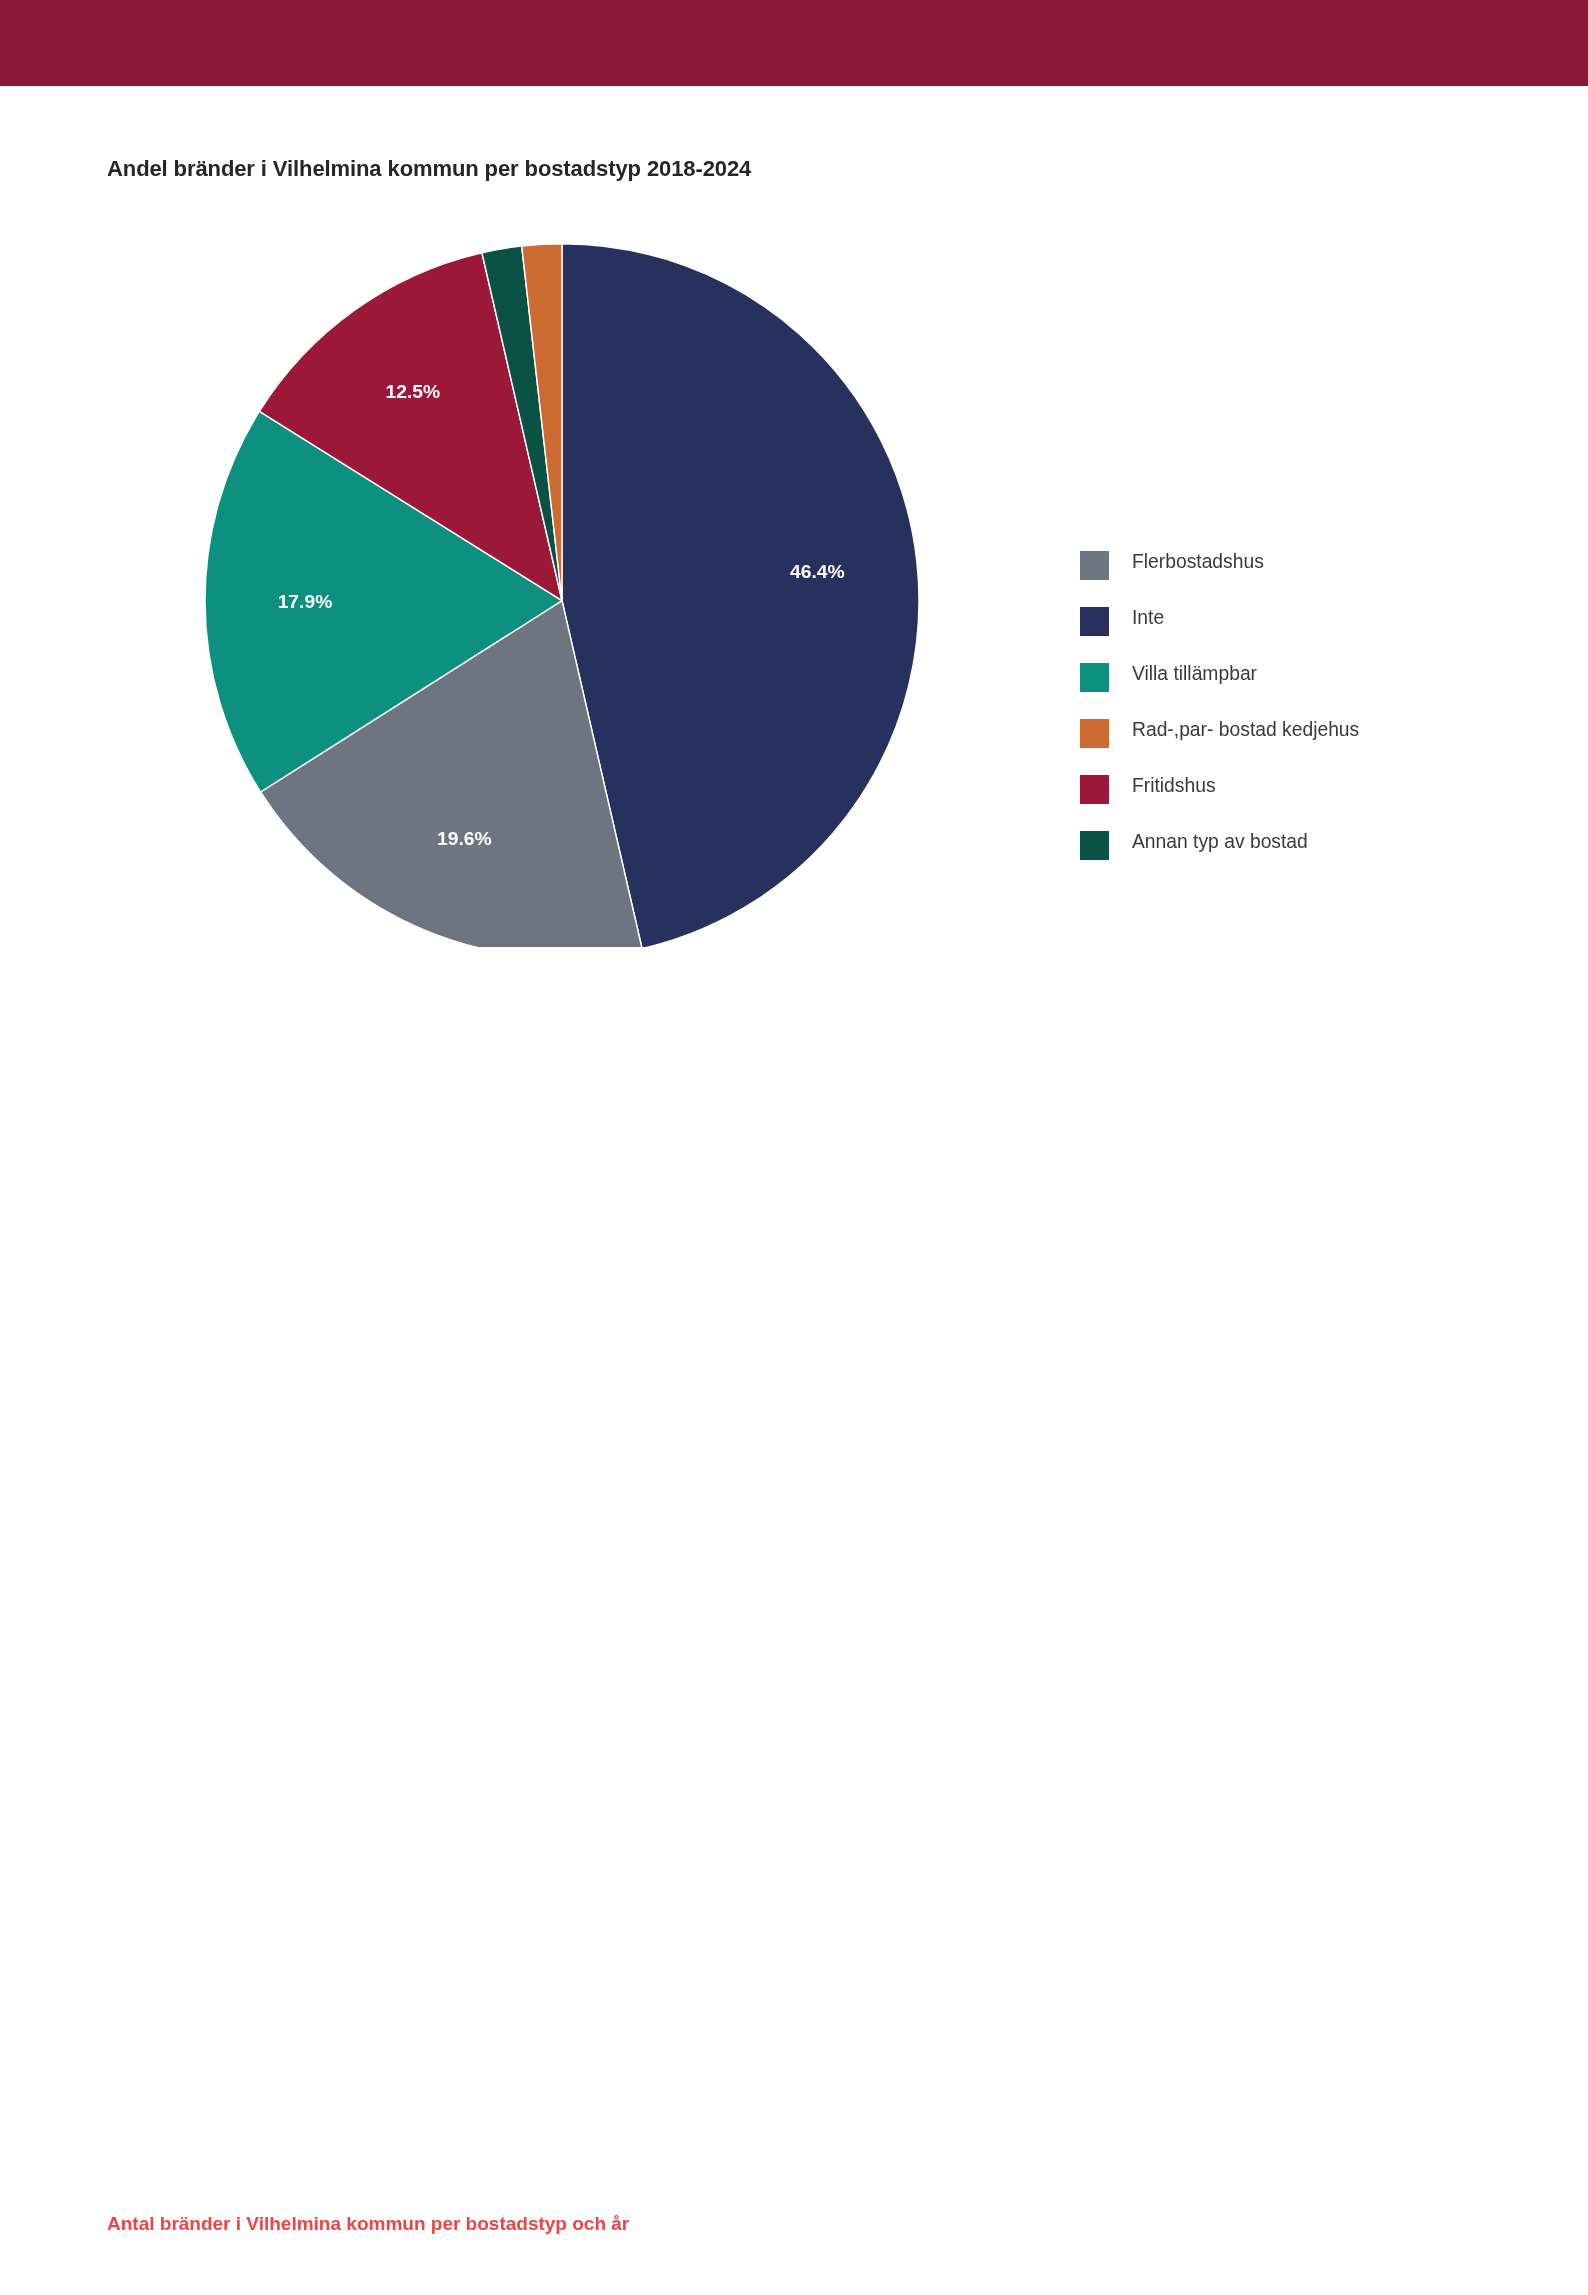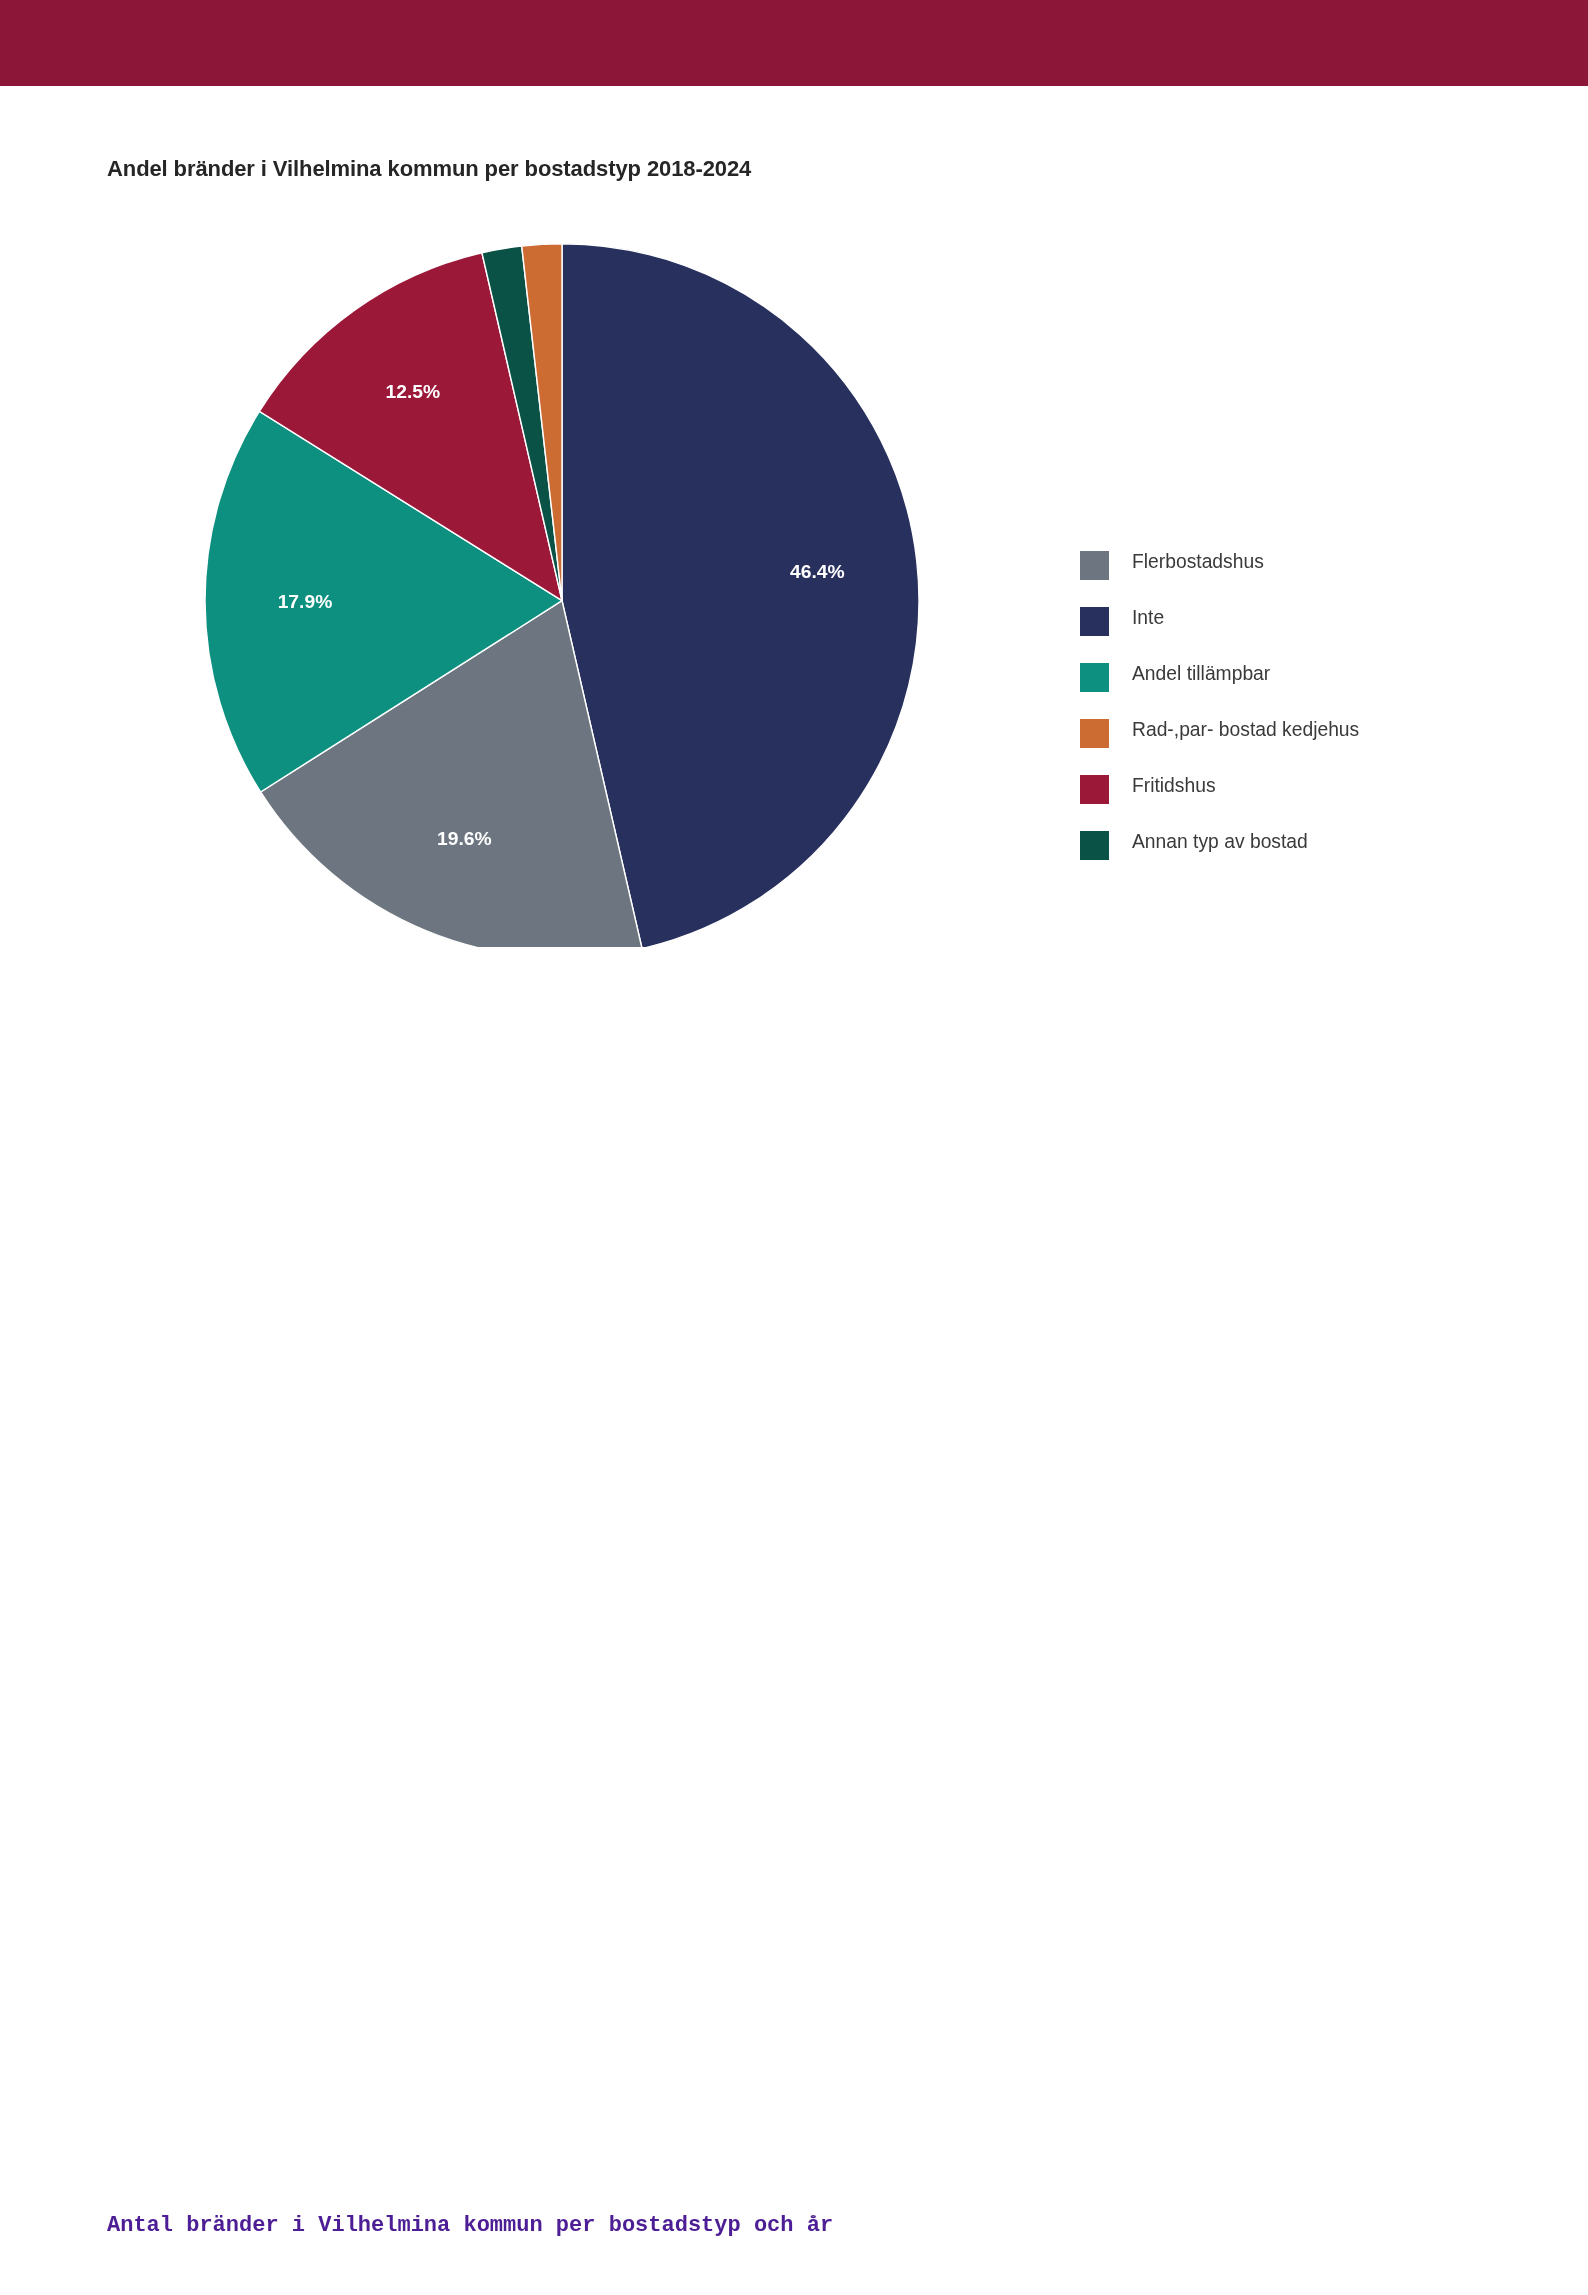--- a/index.html
+++ b/index.html
@@ -97,26 +97,25 @@
 
   
   .bar-section {
     position: relative;
     width: 1588px;
   }
   .bar-title {
     position: absolute;
     left: 91px;
     top: 1223px;
-    font-size: 22px;
+    font-size: 19px;
     font-weight: bold;
-    color: #4c1d95;
+    color: #ef4444;
     margin: 0;
     white-space: nowrap;
-    font-family: Liberation Mono, monospace;
   }
 </style>
 </head>
 <body>
 
 <div class="brand-bar"></div>
 
 <div class="page">
 
   <div class="heading-block">
@@ -141,21 +140,21 @@
         <div class="legend-row">
           <div class="legend-swatch" style="background: rgb(109, 118, 128);"></div>
           <div class="legend-text">Flerbostadshus</div>
         </div>
         <div class="legend-row">
           <div class="legend-swatch" style="background: rgb(40, 48, 94);"></div>
           <div class="legend-text">Inte</div>
         </div>
         <div class="legend-row">
           <div class="legend-swatch" style="background: rgb(13, 144, 128);"></div>
-          <div class="legend-text">Andel tillämpbar</div>
+          <div class="legend-text">Villa tillämpbar</div>
         </div>
         <div class="legend-row">
           <div class="legend-swatch" style="background: rgb(204, 107, 50);"></div>
           <div class="legend-text">Rad-,par- bostad kedjehus</div>
         </div>
         <div class="legend-row">
           <div class="legend-swatch" style="background: rgb(156, 24, 56);"></div>
           <div class="legend-text">Fritidshus</div>
         </div>
         <div class="legend-row">

